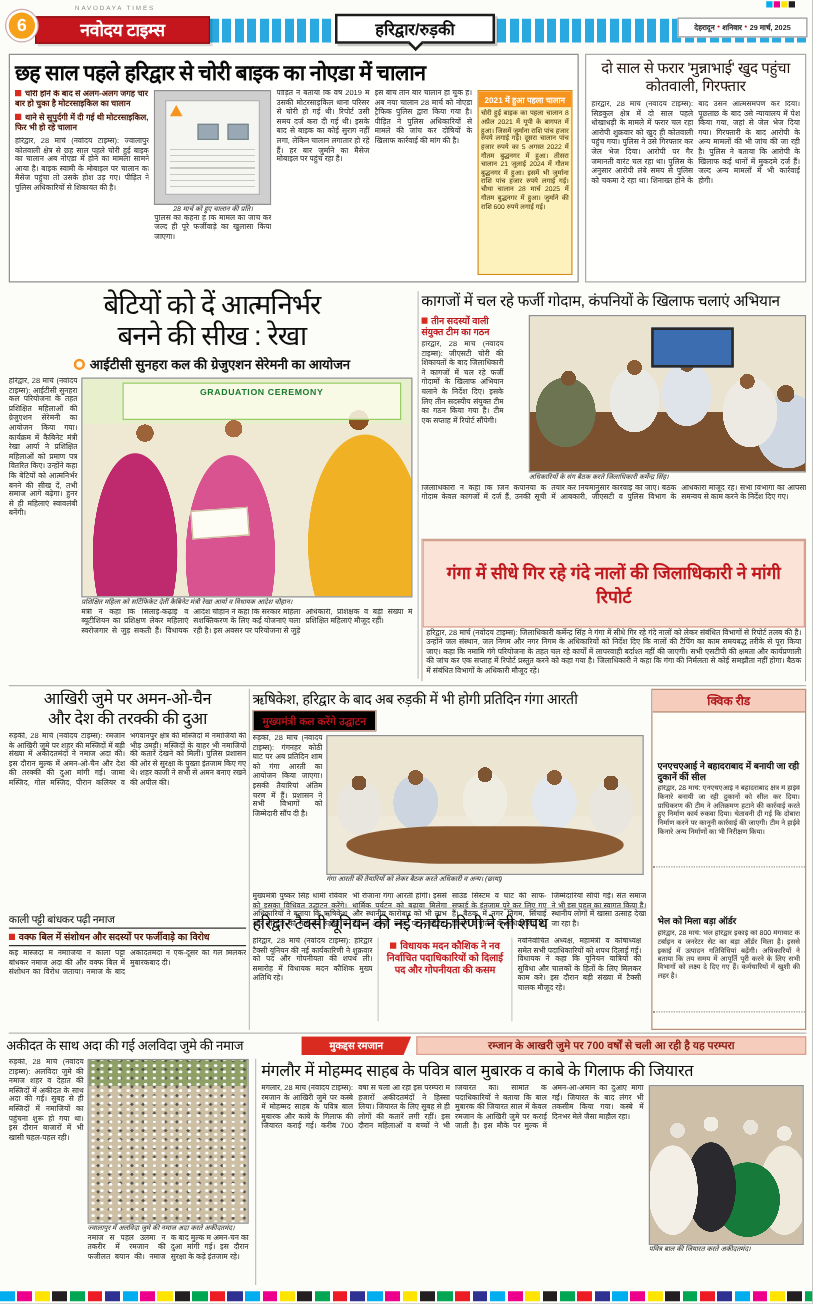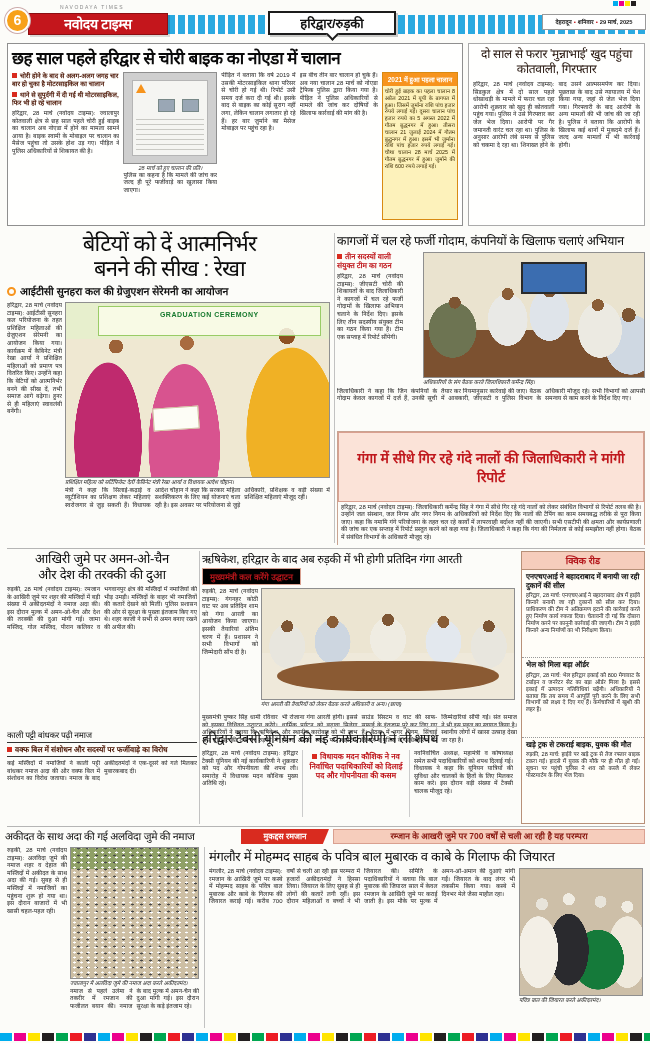--- a/index.html
+++ b/index.html
@@ -53,21 +53,21 @@
   .pinkstrip{background:#fbe3d8;border:1px solid #d9a090;color:#c0181d;font-weight:700;font-size:14px;
     text-align:center;padding:15px;}
   .label-pink{display:inline-block;background:#000000;border:1px solid #d9a090;color:#b3151a;
     font-weight:700;font-size:8.5px;padding:2px 7px;margin:2px 0 3px;}
 
   
   .qr{position:absolute;border:1px solid #b89078;background:#fffdf8;overflow:hidden;}
   .qr .qh{background:#f6cdbc;border-bottom:1px solid #b89078;color:#b3151a;font-weight:700;font-size:9.5px;
     text-align:center;padding:2px;}
   .qr .qi{padding:3px 4px;border-bottom:1px dotted #999;}
-  .qr .qih{font-weight:700;font-size:7.3px;line-height:8.6px;color:#101010;margin-bottom:2px;}
+  .qr .qih{font-weight:700;font-size:7.3px;line-height:8.6px;color:#101010;margin-bottom:2px;margin-top:36px;}
   .qr .qib{font-size:5.6px;line-height:6.9px;text-align:justify;color:#222;}
 
   .ramtag{position:absolute;background:#d92b1f;color:#fff;font-weight:700;font-size:8px;text-align:center;
     line-height:15px;clip-path:polygon(0 0,100% 0,93% 100%,0 100%);}
   .rambanner{position:absolute;background:#f6cdbc;border:1px solid #d9a090;color:#8a1a12;font-weight:700;
     font-size:8.5px;text-align:center;line-height:13px;}
 
   
   .ph{position:relative;border:1px solid #8f8f8f;overflow:hidden;}
   .ph-challan{background:#cfcfcf;}
@@ -197,21 +197,21 @@
   <div class="box" style="left:468px;top:43px;width:177px;height:183px;border-color:#aaa;">
     <div class="hl" style="font-size:12px;line-height:15px;text-align:center;padding:3px 4px 2px;color:#23120a;">दो साल से फरार 'मुन्नाभाई' खुद पहुंचा कोतवाली, गिरफ्तार</div>
     <div class="bt c2" style="margin:2px 4px;height:144px;">हरिद्वार, 28 मार्च (नवोदय टाइम्स): सिडकुल क्षेत्र में दो साल पहले धोखाधड़ी के मामले में फरार चल रहा आरोपी शुक्रवार को खुद ही कोतवाली पहुंच गया। पुलिस ने उसे गिरफ्तार कर जेल भेज दिया। आरोपी पर गैर जमानती वारंट चल रहा था। पुलिस के अनुसार आरोपी लंबे समय से पुलिस को चकमा दे रहा था। शिनाख्त होने के बाद उसने आत्मसमर्पण कर दिया। पूछताछ के बाद उसे न्यायालय में पेश किया गया, जहां से जेल भेज दिया गया। गिरफ्तारी के बाद आरोपी के अन्य मामलों की भी जांच की जा रही है। पुलिस ने बताया कि आरोपी के खिलाफ कई थानों में मुकदमे दर्ज हैं। जल्द अन्य मामलों में भी कार्रवाई होगी।</div>
   </div>
 
   <div class="abs" style="left:7px;top:231px;width:325px;height:314px;overflow:hidden;">
     <div class="hl" style="font-size:22px;line-height:25px;text-align:center;letter-spacing:-.8px;">
       <div>बेटियों को दें आत्मनिर्भर</div>
       <div>बनने की सीख : रेखा</div>
     </div>
-    <div style="text-align:left;font-weight:700;font-size:10.5px;margin:3px 0 4px;">
+    <div style="text-align:center;font-weight:700;font-size:10.5px;margin:3px 0 4px;">
       <span class="ring"></span><span>आईटीसी सुनहरा कल की ग्रेजुएशन सेरेमनी का आयोजन</span>
     </div>
     <div class="row" style="gap:3px;">
       <div class="bt" style="width:55px;height:218px;">हरिद्वार, 28 मार्च (नवोदय टाइम्स): आईटीसी सुनहरा कल परियोजना के तहत प्रशिक्षित महिलाओं की ग्रेजुएशन सेरेमनी का आयोजन किया गया। कार्यक्रम में कैबिनेट मंत्री रेखा आर्या ने प्रशिक्षित महिलाओं को प्रमाण पत्र वितरित किए। उन्होंने कहा कि बेटियों को आत्मनिर्भर बनने की सीख दें, तभी समाज आगे बढ़ेगा। हुनर से ही महिलाएं स्वावलंबी बनेंगी।</div>
       <div style="width:265px;">
         <div class="ph ph-grad" style="width:265px;height:176px;">
           <div class="banner">GRADUATION CEREMONY</div>
           <div class="cert"></div>
         </div>
         <div class="cap">प्रशिक्षित महिला को सर्टिफिकेट देतीं कैबिनेट मंत्री रेखा आर्या व विधायक आदेश चौहान।</div>

